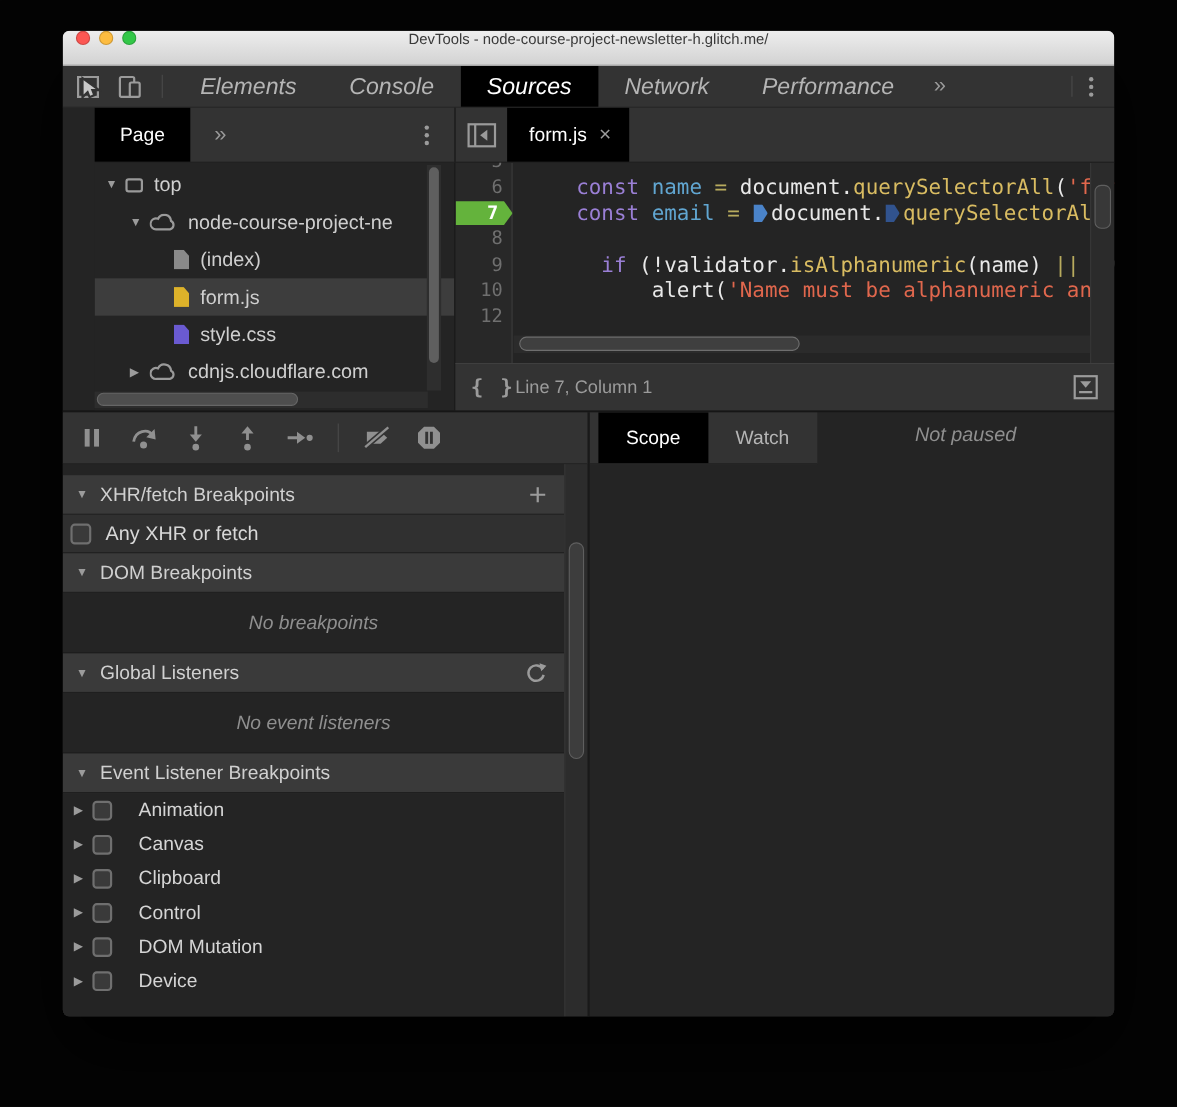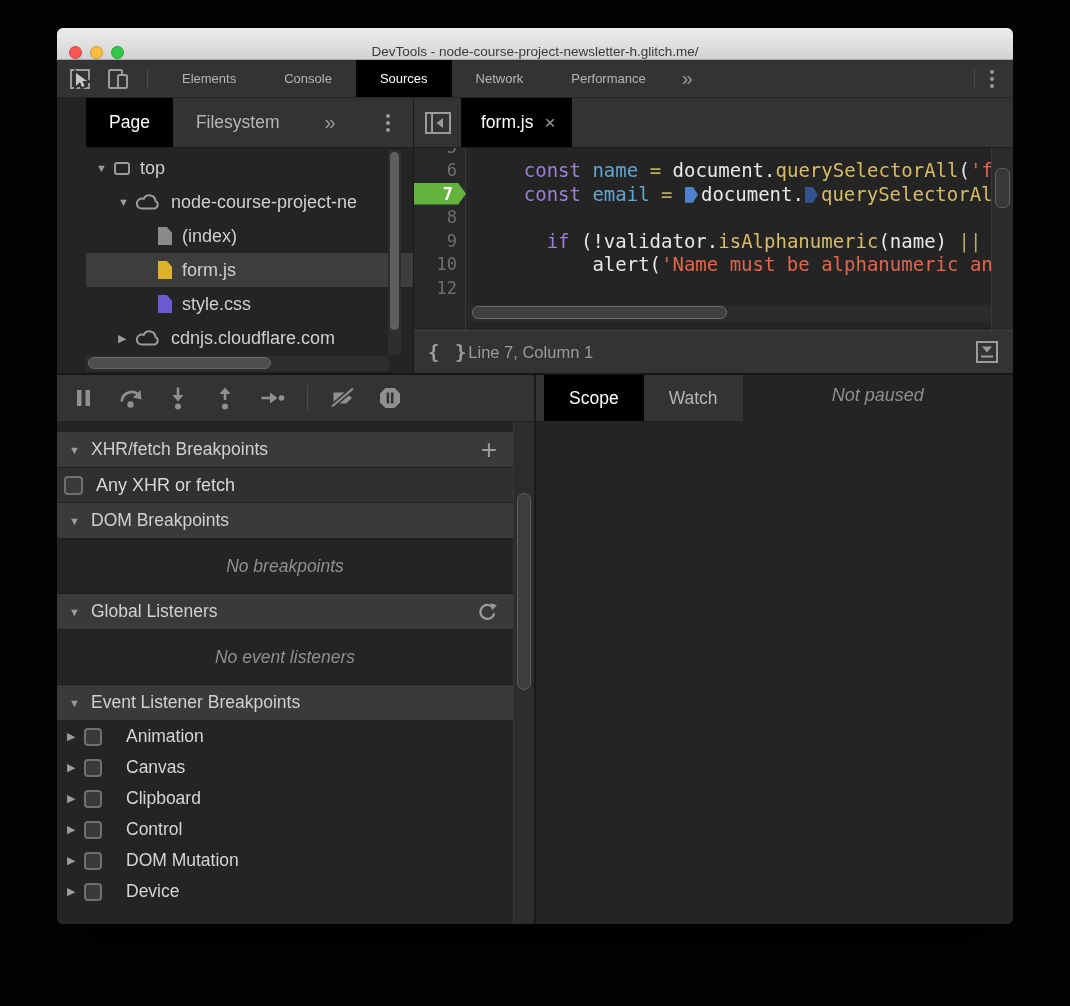--- a/index.html
+++ b/index.html
@@ -1,31 +1,31 @@
 <!DOCTYPE html>
 <html style="--toolbar_bg: #333333; --panel_bg: #242424; --header_bg: #3a3a3a; --row_bg: #303030; --active_tab_bg: #000000; --selected_row: #3d3d3d; --dim_text: #8f8f8f; --titlebar_text: #3a3a3a; --traffic_red: #fc5753; --traffic_yellow: #fdbc40; --traffic_green: #33c748; --exec_line_green: #64b33c; --inline_bp_blue: #4a83c9; --inline_bp_dark: #31538e; --kw: #9a7fd5; --def: #61a6d1; --op: #b8ab5e; --fn: #d9bc62; --plain: #e8e8e8; --str: #e0674d; --file_js: #ddb22a; --file_css: #6a5ad1; --file_gray: #8a8a8a;"><head>
 <meta charset="utf-8">
 <style>
   html,body{margin:0;padding:0;background:#040404;width:1070px;height:1006px;overflow:hidden;}
   *{box-sizing:border-box;}
   .window{position:absolute;left:57px;top:28px;width:956px;height:896px;border-radius:6px;overflow:hidden;
     background:var(--panel_bg);box-shadow:0 30px 70px rgba(0,0,0,.9);display:flex;flex-direction:column;
     font-family:"Liberation Sans",sans-serif;}
   
-  .titlebar{height:32px;flex:none;background:linear-gradient(#eeeeee,#d2d2d2);display:flex;align-items:flex-end;position:relative;border-bottom:1px solid #a8a8a8;}
+  .titlebar{height:32px;flex:none;background:linear-gradient(#eeeeee,#d2d2d2);display:flex;align-items:flex-start;position:relative;border-bottom:1px solid #a8a8a8;}
   .traffic{position:absolute;left:12px;display:flex;gap:8px;}
   .tl{width:13px;height:13px;border-radius:50%;border:1px solid rgba(0,0,0,.18);}
   .tl.red{background:var(--traffic_red);} .tl.yellow{background:var(--traffic_yellow);} .tl.green{background:var(--traffic_green);}
   .title{margin:0 auto;font-size:13.5px;color:var(--titlebar_text);}
   
   .toolbar{height:38px;flex:none;background:var(--toolbar_bg);display:flex;align-items:stretch;border-bottom:1px solid #262626;}
   .tbicon{width:30px;height:30px;display:flex;align-items:center;justify-content:center;align-self:center;margin-left:8px;}
   .tb-sep{width:1px;background:#4a4a4a;margin:8px 6px 8px 14px;}
   .main-tabs{display:flex;margin-left:4px;}
-  .mtab{display:flex;align-items:center;padding:0 24px;font-size:13px;color:#b5b5b5;}
+  .mtab{display:flex;align-items:center;padding:0 24px;font-size:21px;color:#b5b5b5;font-style:italic;}
   .mtab.active{background:var(--active_tab_bg);color:#fff;}
   .overflow{align-self:center;color:#9b9b9b;font-size:20px;margin-left:12px;}
   .tb-sep2{width:1px;background:#4a4a4a;margin:9px 0 9px auto;}
   .menu-dots{width:34px;align-self:stretch;display:flex;align-items:center;justify-content:center;margin-right:4px;}
   .dots{width:4px;height:4px;border-radius:50%;background:#9b9b9b;box-shadow:0 -7px 0 #9b9b9b,0 7px 0 #9b9b9b;}
   
   .top-split{height:275px;flex:none;display:flex;min-height:0;padding-left:29px;}
   .nav-panel{width:328px;flex:none;border-right:1px solid #191919;display:flex;flex-direction:column;position:relative;background:var(--panel_bg);}
   .nav-tabs{height:50px;flex:none;background:var(--toolbar_bg);display:flex;align-items:stretch;border-bottom:1px solid #1f1f1f;}
   .ntab{display:flex;align-items:center;padding:0 23px;font-size:17.5px;color:#b5b5b5;}
@@ -138,21 +138,20 @@
     <span class="tb-sep2"></span>
     <span class="menu-dots">
         <span class="dots"></span>
       </span>
   </div>
 
   <div class="top-split">
     <div class="nav-panel">
       <div class="nav-tabs">
         <div class="ntab active">Page</div>
-        <div class="ntab">Filesystem</div>
         <span class="nav-overflow">»</span>
         <span class="nav-dots">
             <span class="dots"></span>
           </span>
       </div>
       <div class="tree" id="tree">
           <div class="trow" style="padding-left: 10px;">
             <span class="arrow">▼</span>
             <span class="ticon">
               <span class="frame"></span>

